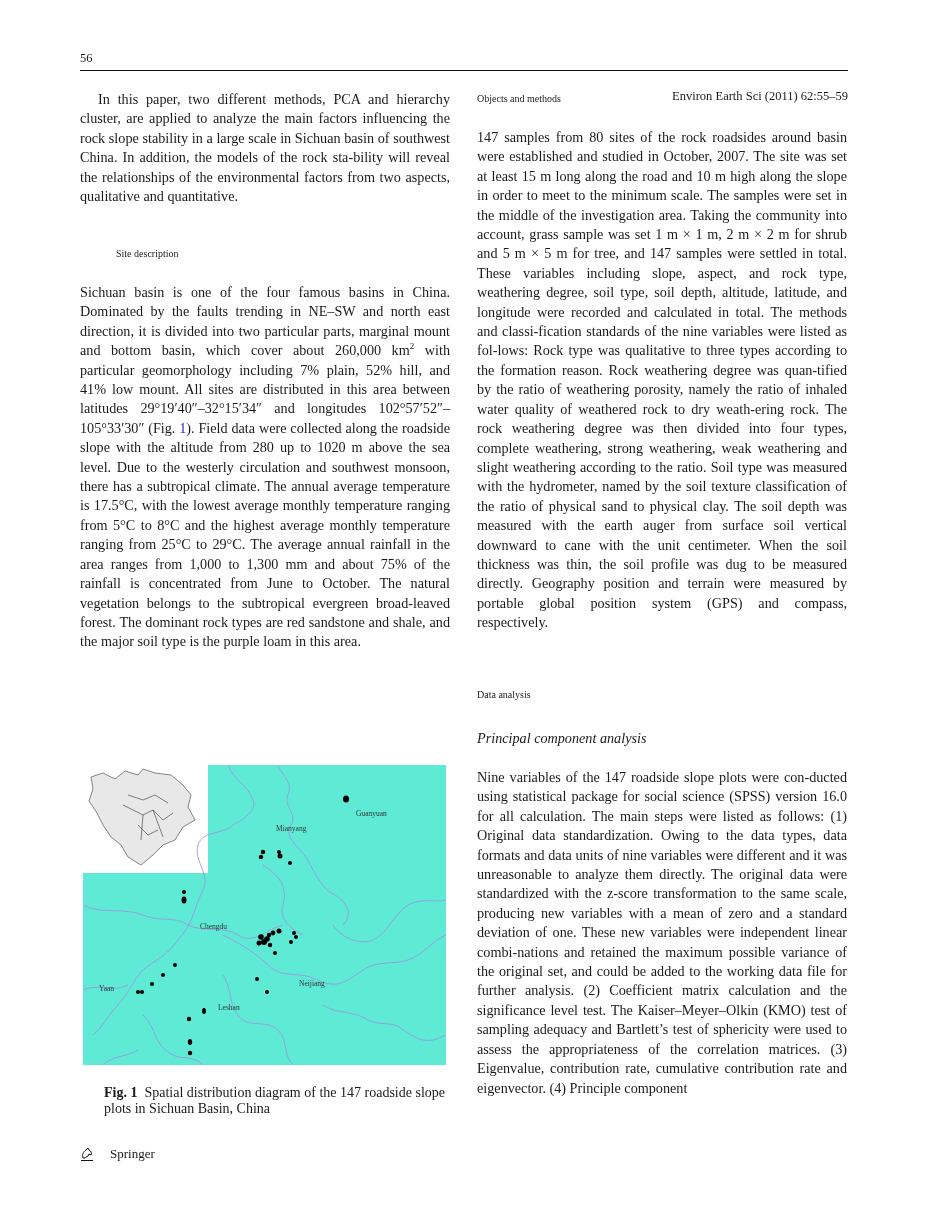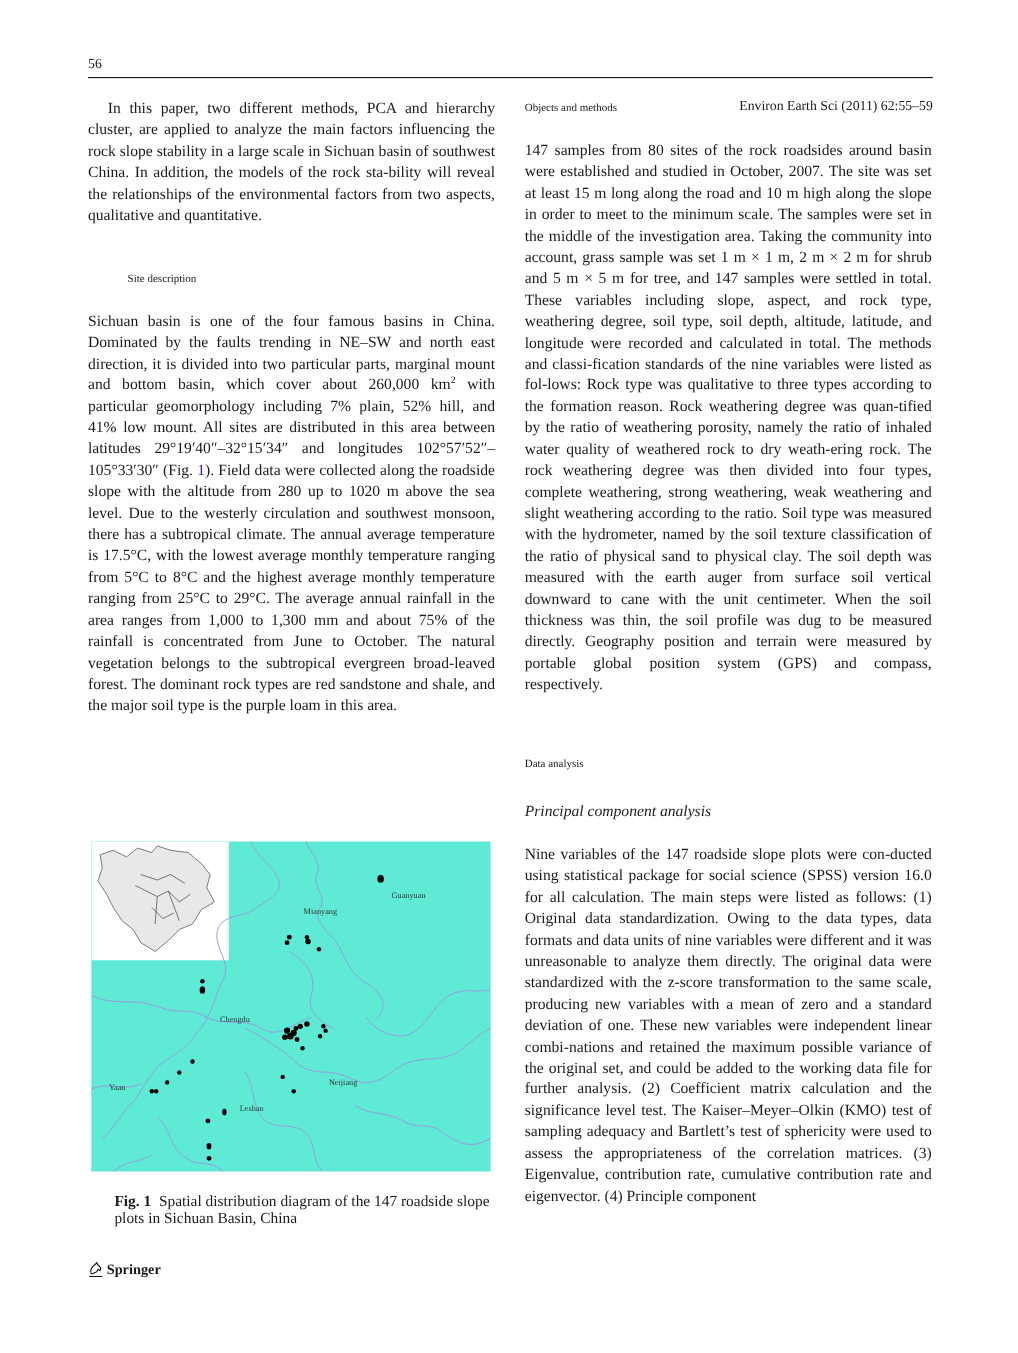--- a/index.html
+++ b/index.html
@@ -16,21 +16,21 @@
   .col h2 { margin: 0; font-size: 10px; font-weight: normal; line-height: 19.4px; }
   .col h3 { margin: 0; font-size: 14.2px; font-weight: normal; line-height: 19.4px; font-style: italic; }
   .left { left: 80px; }
   .right { left: 477px; }
   .figref { color: #2323c8; }
   sup { font-size: 9px; line-height: 0; }
   .map { position: absolute; left: 83px; top: 765px; width: 363px; height: 300px; background: #5eead4; }
   .map svg { display: block; }
   .caption { position: absolute; left: 80px; top: 1085px; width: 370px; font-size: 14px; line-height: 15.6px; margin-left: 24px; }
   .caption b { font-weight: bold; }
-  .footer { position: absolute; left: 80px; top: 1146px; font-size: 13px; display: flex; align-items: center; gap: 3px; font-weight: bold; }
+  .footer { position: absolute; left: 80px; top: 1146px; font-size: 13px; display: flex; align-items: center; gap: 16px; }
   .footer .logo { width: 14px; height: 16px; }
   .maplabel { font-family: "Liberation Serif", serif; font-size: 7.5px; fill: #333; }
 </style>
 </head>
 <body>
 
 <div class="header">
   <span class="pn">56</span>
   <span class="journal">Environ Earth Sci (2011) 62:55–59</span>
 </div>

